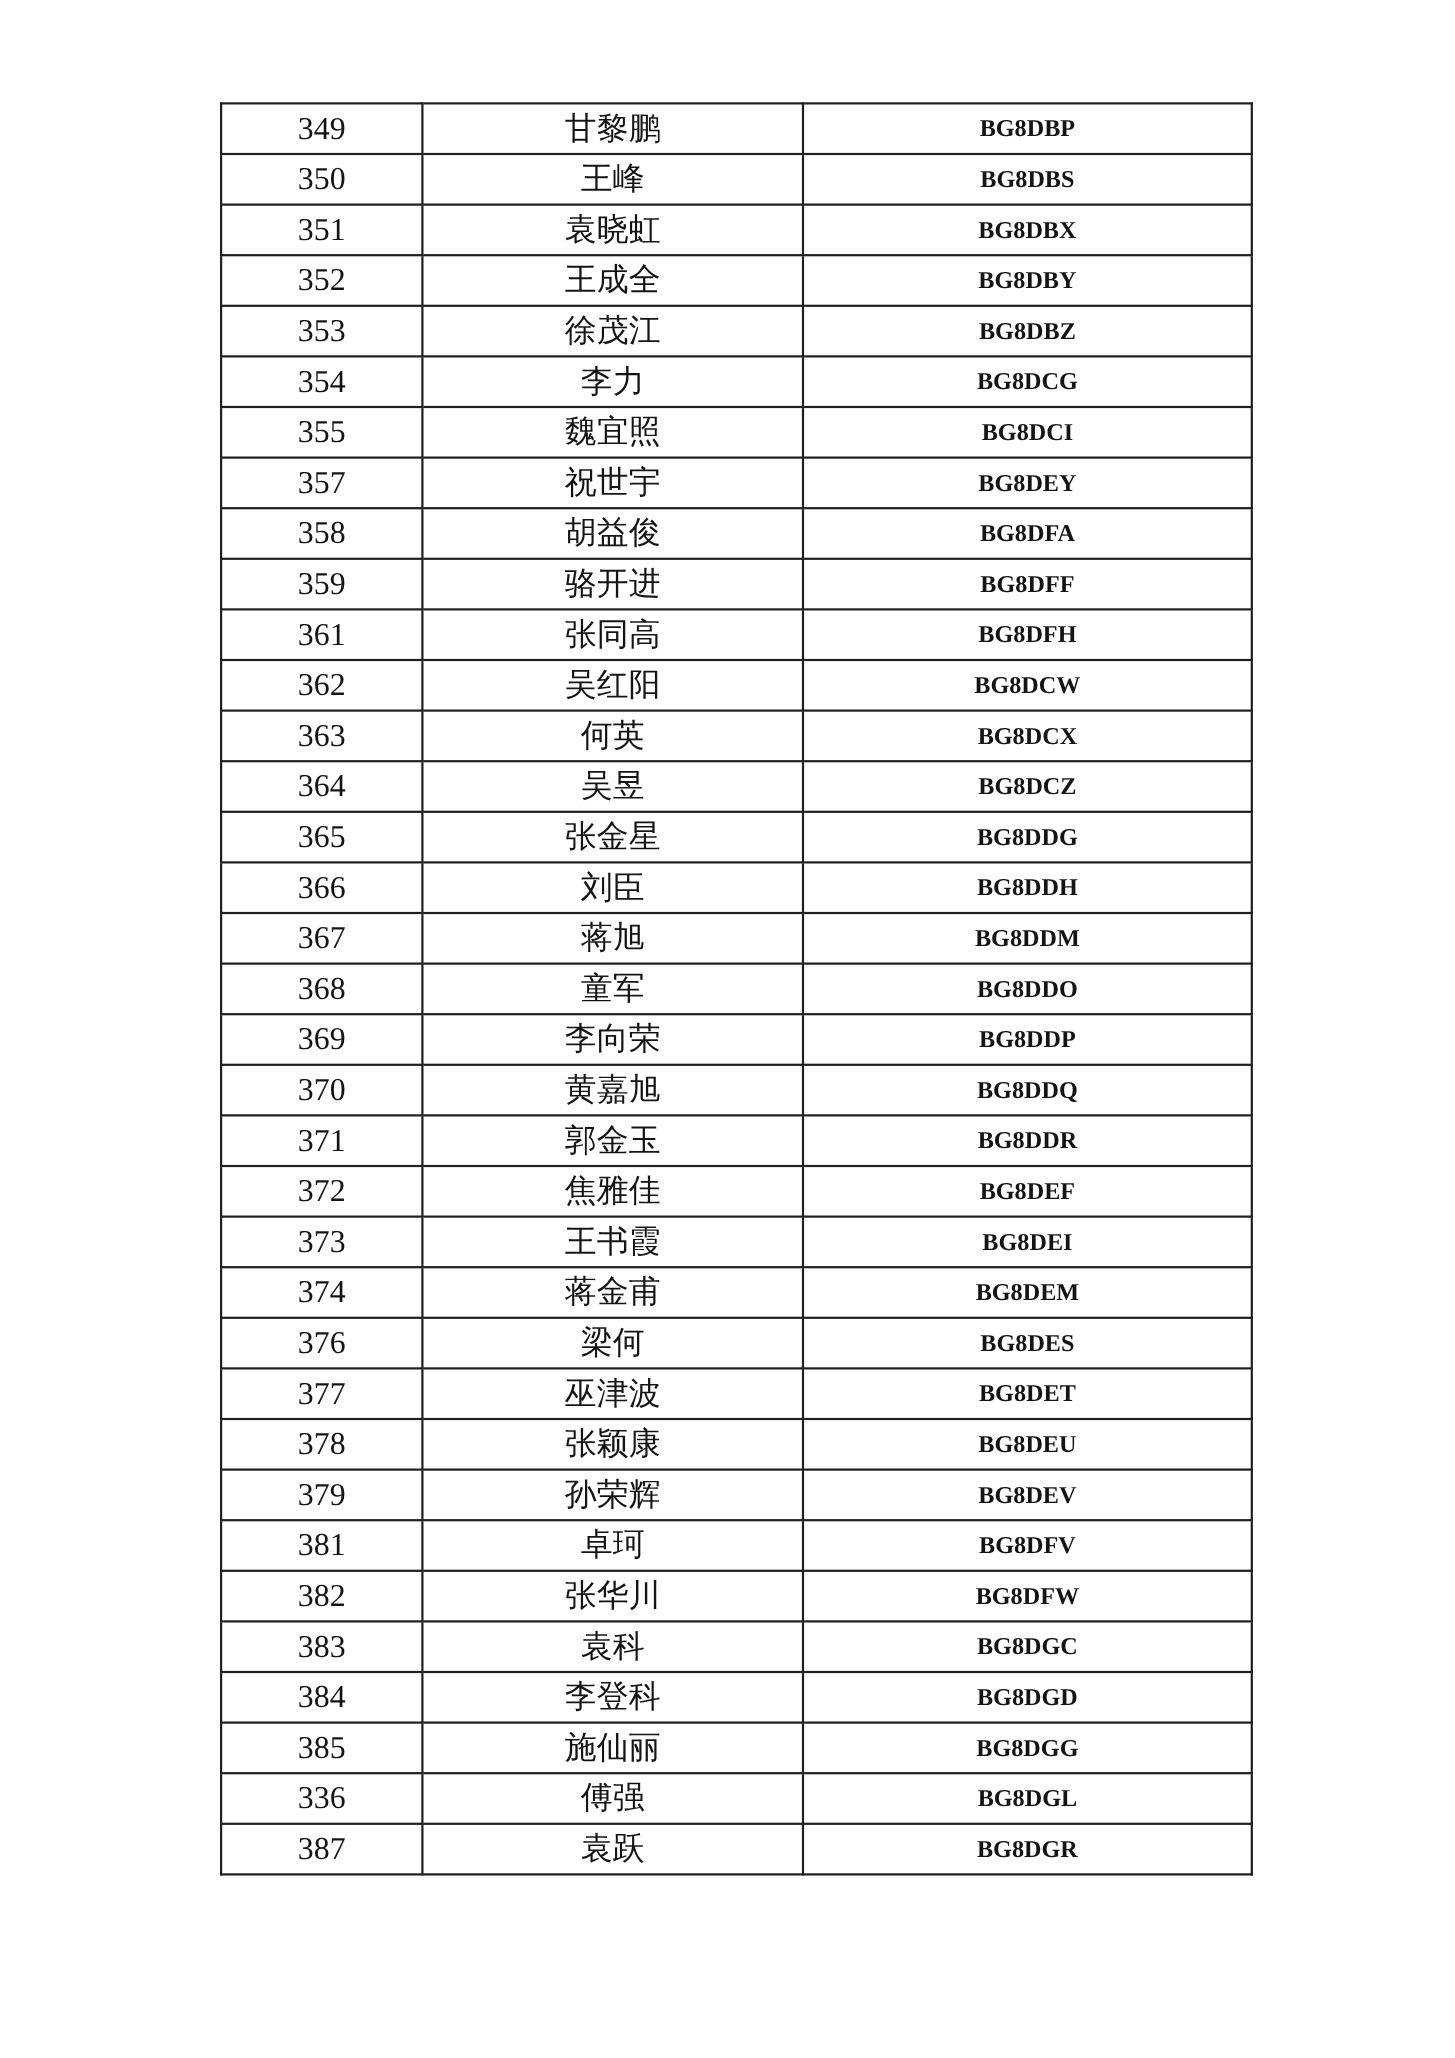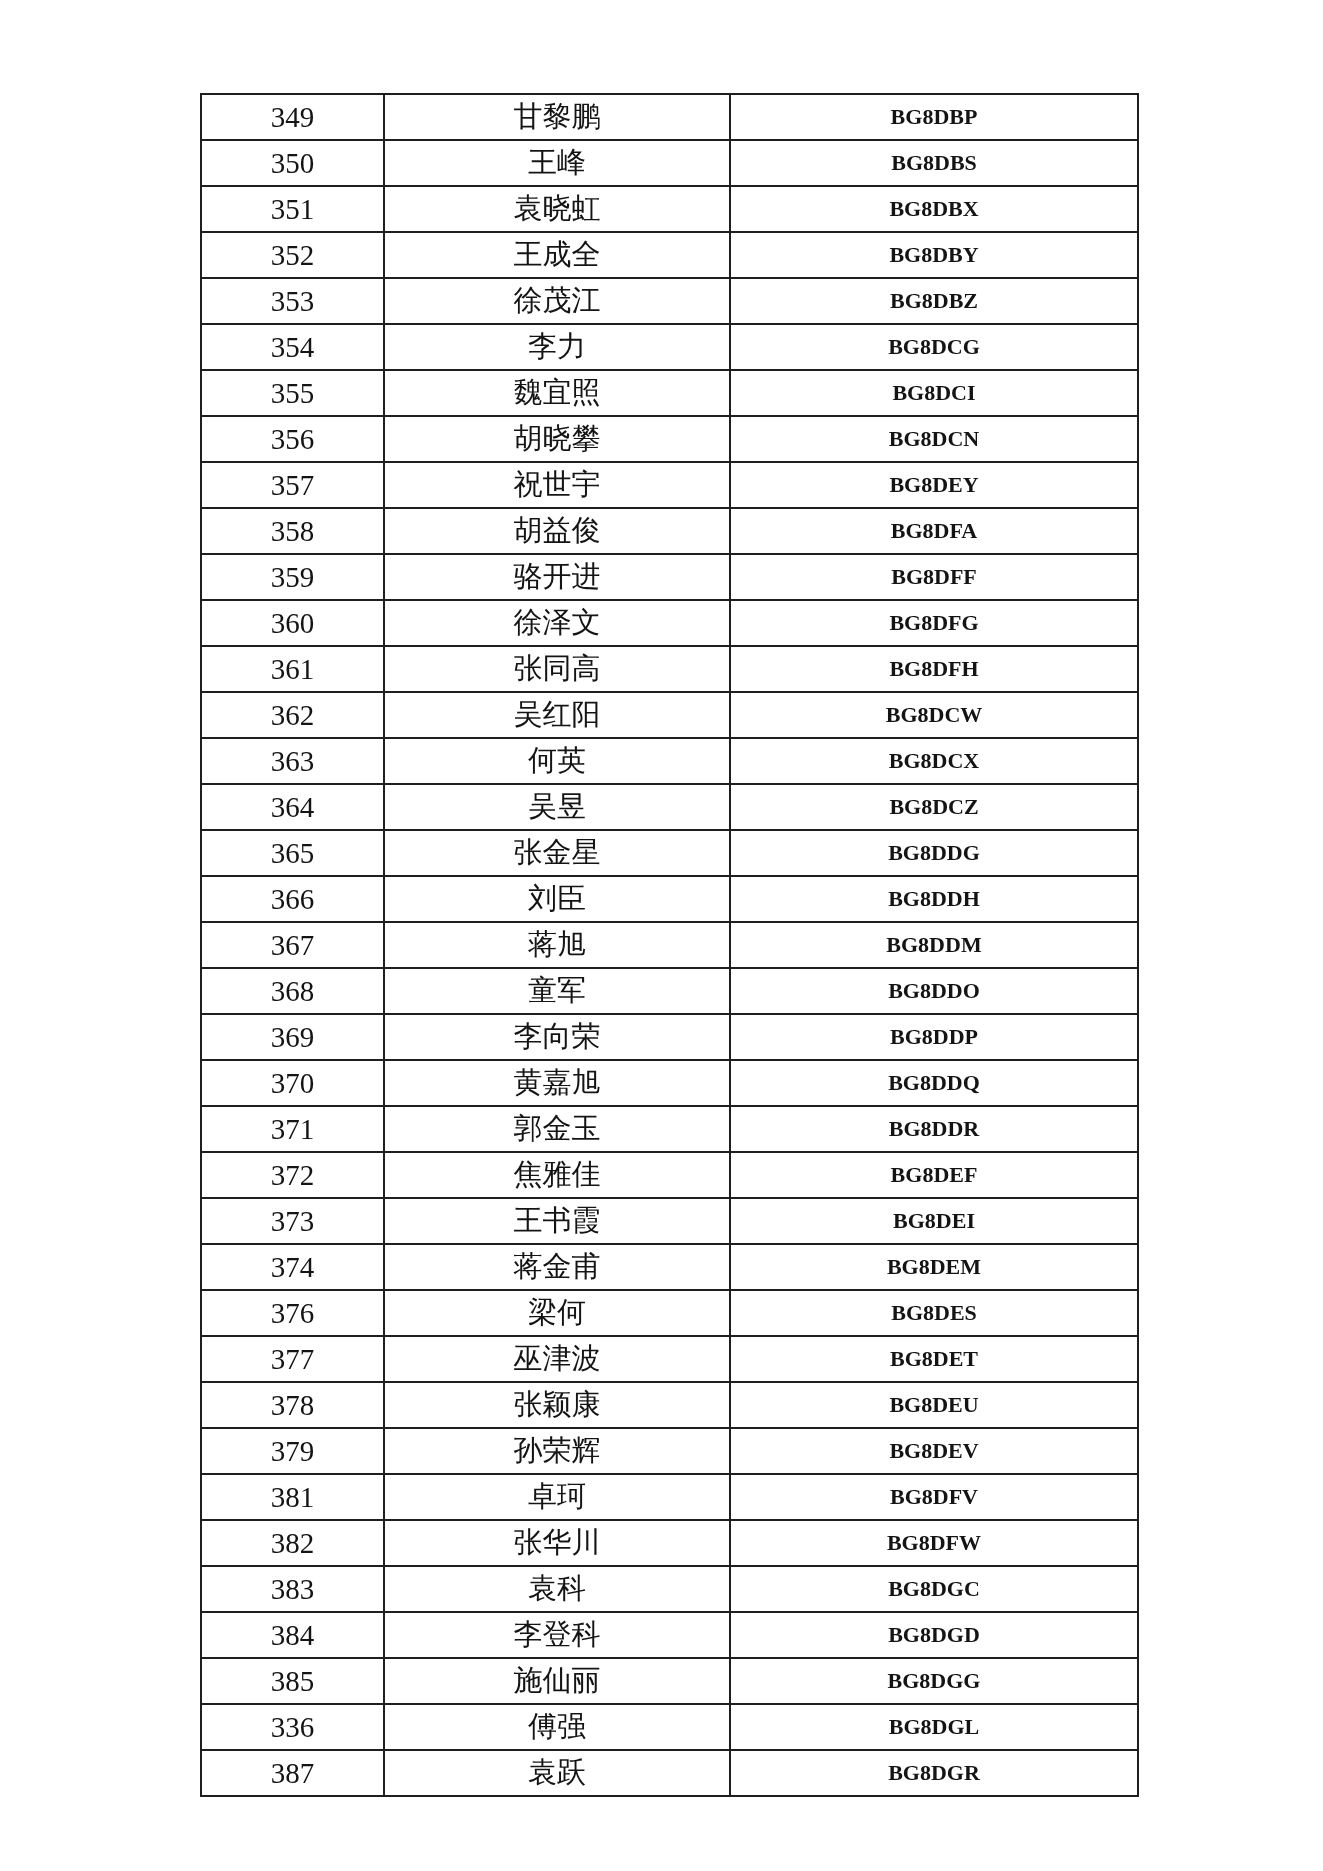--- a/index.html
+++ b/index.html
@@ -99,43 +99,33 @@
           <td class="col-num">354</td>
           <td class="col-name">李力</td>
           <td class="col-callsign">BG8DCG</td>
         </tr>
         <tr>
           <td class="col-num">355</td>
           <td class="col-name">魏宜照</td>
           <td class="col-callsign">BG8DCI</td>
         </tr>
         <tr>
-          <td class="col-num">356</td>
-          <td class="col-name">胡晓攀</td>
-          <td class="col-callsign">BG8DCN</td>
-        </tr>
-        <tr>
           <td class="col-num">357</td>
           <td class="col-name">祝世宇</td>
           <td class="col-callsign">BG8DEY</td>
         </tr>
         <tr>
           <td class="col-num">358</td>
           <td class="col-name">胡益俊</td>
           <td class="col-callsign">BG8DFA</td>
         </tr>
         <tr>
           <td class="col-num">359</td>
           <td class="col-name">骆开进</td>
           <td class="col-callsign">BG8DFF</td>
-        </tr>
-        <tr>
-          <td class="col-num">360</td>
-          <td class="col-name">徐泽文</td>
-          <td class="col-callsign">BG8DFG</td>
         </tr>
         <tr>
           <td class="col-num">361</td>
           <td class="col-name">张同高</td>
           <td class="col-callsign">BG8DFH</td>
         </tr>
         <tr>
           <td class="col-num">362</td>
           <td class="col-name">吴红阳</td>
           <td class="col-callsign">BG8DCW</td>

